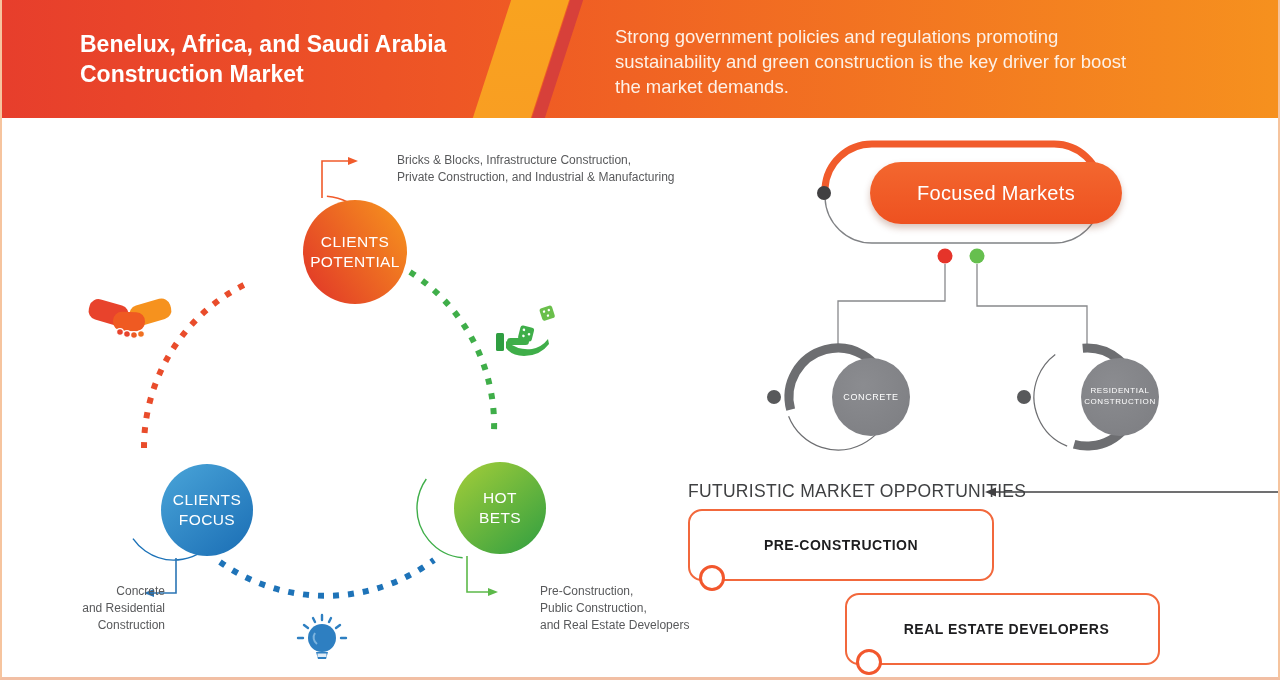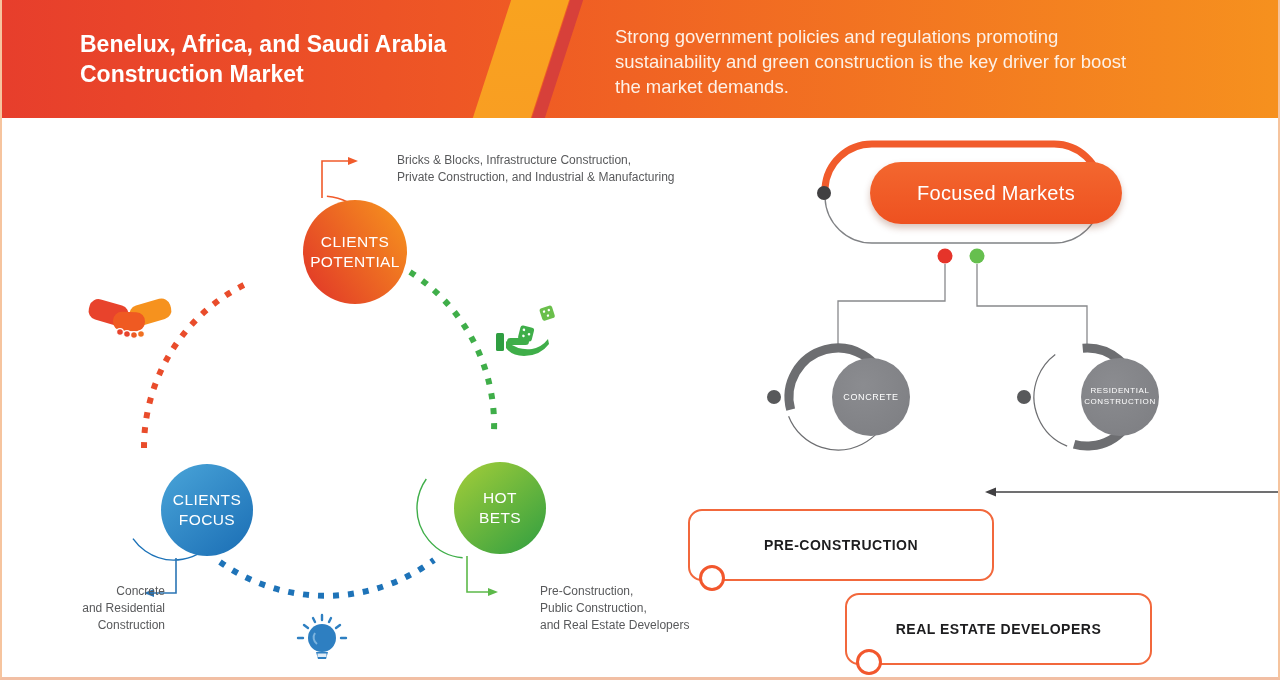--- a/index.html
+++ b/index.html
@@ -43,21 +43,21 @@
     display:flex;align-items:center;justify-content:center;color:#ffffff;text-align:center;
     letter-spacing:0.6px;line-height:1.35;}
   #node-concrete{left:797px;top:358px;width:78px;height:78px;font-size:9px;}
   #node-residential{left:1046px;top:358px;width:78px;height:78px;font-size:8px;}
   #opportunities-heading{left:653px;top:481px;font-size:17.5px;color:#3f4042;letter-spacing:0.3px;}
   .opp-box{border:2px solid #f2683c;border-radius:14px;background:#ffffff;
     display:flex;align-items:center;justify-content:center;
     font-size:14px;font-weight:bold;color:#1d1d1f;letter-spacing:0.5px;}
   #opp-box-1{left:653px;top:509px;width:302px;height:68px;}
   #opp-box-2{left:968px;top:509px;width:287px;height:68px;}
-  #opp-box-3{left:810px;top:593px;width:303px;height:68px;}
+  #opp-box-3{left:810px;top:593px;width:303px;height:68px;padding-left:8px;}
   .corner-ring{position:absolute;left:9px;bottom:-12px;width:20px;height:20px;border-radius:50%;
     background:#ffffff;border:3px solid #f2572d;}
   svg{position:absolute;left:0;top:0;pointer-events:none;}
 </style>
 </head>
 <body>
 
 <div id="stage">
 
   <div id="header">
@@ -171,20 +171,21 @@
 Construction</div>
   <div id="annotation-hotbets" class="abs annotation pre">Pre-Construction,
 Public Construction,
 and Real Estate Developers</div>
 
   <div id="focused-pill" class="abs">Focused Markets</div>
   <div id="node-concrete" class="abs gray-node pre">CONCRETE</div>
   <div id="node-residential" class="abs gray-node pre">RESIDENTIAL
 CONSTRUCTION</div>
 
+  <div id="opportunities-heading" class="abs">FUTURISTIC MARKET OPPORTUNITIES</div>
   <div id="opp-box-1" class="abs opp-box">
     <span>PRE-CONSTRUCTION</span>
     <span class="corner-ring"></span>
   </div>
   <div id="opp-box-3" class="abs opp-box">
     <span>REAL ESTATE DEVELOPERS</span>
     <span class="corner-ring"></span>
   </div>
 
 </div>

